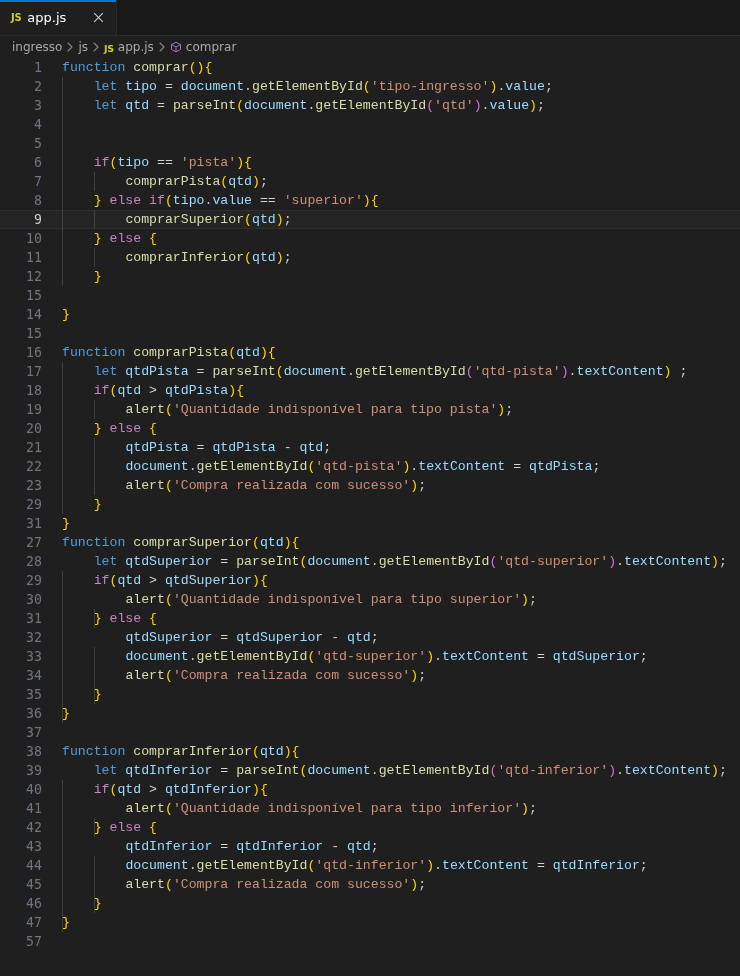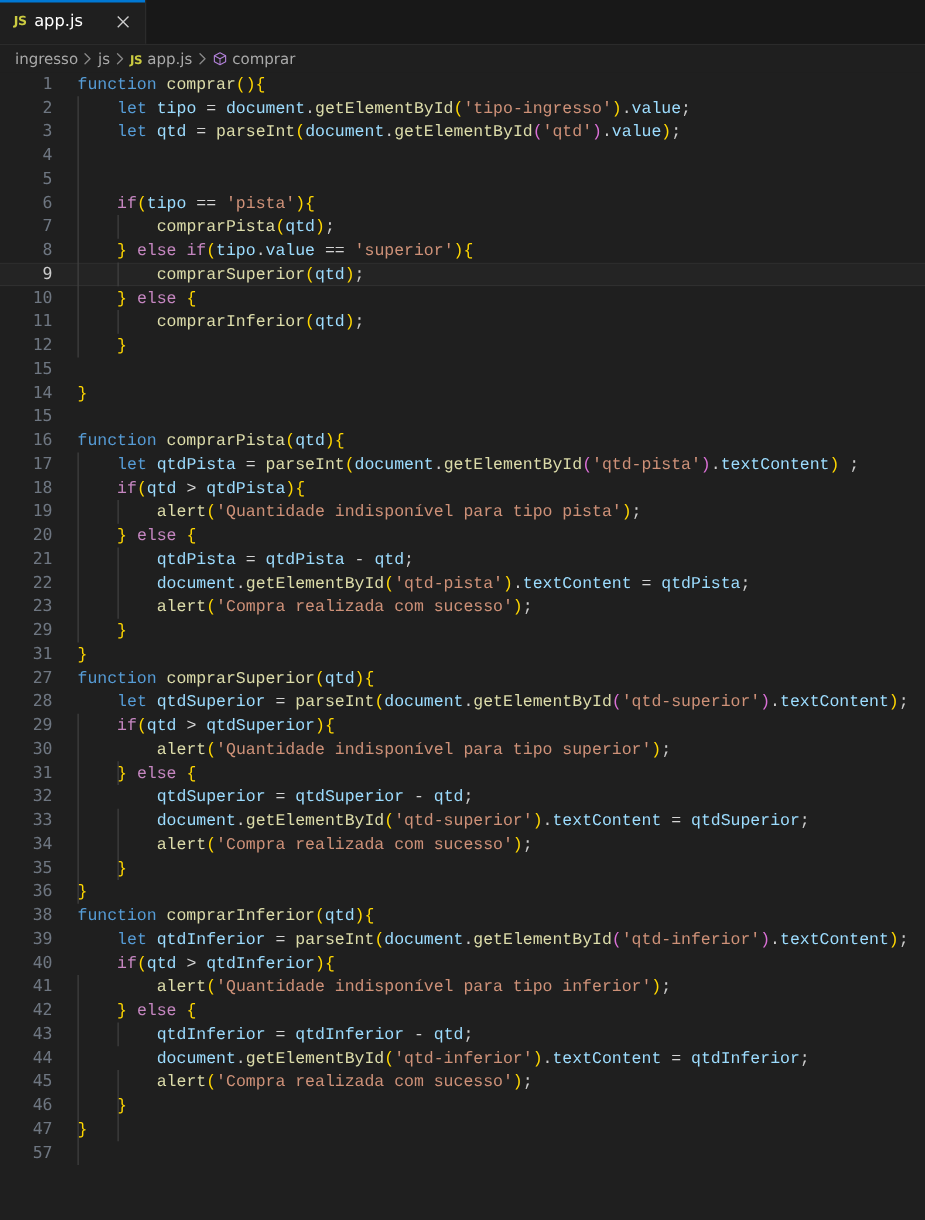--- a/index.html
+++ b/index.html
@@ -270,20 +270,21 @@
         <div class="line"><span class="lnum">27</span><span class="ltext"><span class="kw2">function</span><span class="punc"> </span><span class="fn">comprarSuperior</span><span class="pl">(</span><span class="var">qtd</span><span class="pl">)</span><span class="pl">{</span></span></div>
         <div class="line"><span class="lnum">28</span><span class="ltext"><span class="punc"> </span><span class="punc"> </span><span class="punc"> </span><span class="punc"> </span><span class="kw2">let</span><span class="punc"> </span><span class="var">qtdSuperior</span><span class="punc"> </span><span class="op">=</span><span class="punc"> </span><span class="fn">parseInt</span><span class="pl">(</span><span class="var">document</span><span class="punc">.</span><span class="fn">getElementById</span><span class="p2">(</span><span class="str">'qtd-superior'</span><span class="p2">)</span><span class="punc">.</span><span class="var">textContent</span><span class="pl">)</span><span class="punc">;</span></span></div>
         <div class="line"><span class="lnum">29</span><span class="ltext"><span class="punc"> </span><span class="punc"> </span><span class="punc"> </span><span class="punc"> </span><span class="kw">if</span><span class="pl">(</span><span class="var">qtd</span><span class="punc"> </span><span class="op">&gt;</span><span class="punc"> </span><span class="var">qtdSuperior</span><span class="pl">)</span><span class="pl">{</span></span></div>
         <div class="line"><span class="lnum">30</span><span class="ltext"><span class="punc"> </span><span class="punc"> </span><span class="punc"> </span><span class="punc"> </span><span class="punc"> </span><span class="punc"> </span><span class="punc"> </span><span class="punc"> </span><span class="fn">alert</span><span class="pl">(</span><span class="str">'Quantidade indisponível para tipo superior'</span><span class="pl">)</span><span class="punc">;</span></span></div>
         <div class="line"><span class="lnum">31</span><span class="ltext"><span class="punc"> </span><span class="punc"> </span><span class="punc"> </span><span class="punc"> </span><span class="pl">}</span><span class="punc"> </span><span class="kw">else</span><span class="punc"> </span><span class="pl">{</span></span></div>
         <div class="line"><span class="lnum">32</span><span class="ltext"><span class="punc"> </span><span class="punc"> </span><span class="punc"> </span><span class="punc"> </span><span class="punc"> </span><span class="punc"> </span><span class="punc"> </span><span class="punc"> </span><span class="var">qtdSuperior</span><span class="punc"> </span><span class="op">=</span><span class="punc"> </span><span class="var">qtdSuperior</span><span class="punc"> </span><span class="op">-</span><span class="punc"> </span><span class="var">qtd</span><span class="punc">;</span></span></div>
         <div class="line"><span class="lnum">33</span><span class="ltext"><span class="punc"> </span><span class="punc"> </span><span class="punc"> </span><span class="punc"> </span><span class="punc"> </span><span class="punc"> </span><span class="punc"> </span><span class="punc"> </span><span class="var">document</span><span class="punc">.</span><span class="fn">getElementById</span><span class="pl">(</span><span class="str">'qtd-superior'</span><span class="pl">)</span><span class="punc">.</span><span class="var">textContent</span><span class="punc"> </span><span class="op">=</span><span class="punc"> </span><span class="var">qtdSuperior</span><span class="punc">;</span></span></div>
         <div class="line"><span class="lnum">34</span><span class="ltext"><span class="punc"> </span><span class="punc"> </span><span class="punc"> </span><span class="punc"> </span><span class="punc"> </span><span class="punc"> </span><span class="punc"> </span><span class="punc"> </span><span class="fn">alert</span><span class="pl">(</span><span class="str">'Compra realizada com sucesso'</span><span class="pl">)</span><span class="punc">;</span></span></div>
         <div class="line"><span class="lnum">35</span><span class="ltext"><span class="punc"> </span><span class="punc"> </span><span class="punc"> </span><span class="punc"> </span><span class="pl">}</span></span></div>
         <div class="line"><span class="lnum">36</span><span class="ltext"><span class="pl">}</span></span></div>
+        <div class="line"><span class="lnum">37</span><span class="ltext"></span></div>
         <div class="line"><span class="lnum">38</span><span class="ltext"><span class="kw2">function</span><span class="punc"> </span><span class="fn">comprarInferior</span><span class="pl">(</span><span class="var">qtd</span><span class="pl">)</span><span class="pl">{</span></span></div>
         <div class="line"><span class="lnum">39</span><span class="ltext"><span class="punc"> </span><span class="punc"> </span><span class="punc"> </span><span class="punc"> </span><span class="kw2">let</span><span class="punc"> </span><span class="var">qtdInferior</span><span class="punc"> </span><span class="op">=</span><span class="punc"> </span><span class="fn">parseInt</span><span class="pl">(</span><span class="var">document</span><span class="punc">.</span><span class="fn">getElementById</span><span class="p2">(</span><span class="str">'qtd-inferior'</span><span class="p2">)</span><span class="punc">.</span><span class="var">textContent</span><span class="pl">)</span><span class="punc">;</span></span></div>
         <div class="line"><span class="lnum">40</span><span class="ltext"><span class="punc"> </span><span class="punc"> </span><span class="punc"> </span><span class="punc"> </span><span class="kw">if</span><span class="pl">(</span><span class="var">qtd</span><span class="punc"> </span><span class="op">&gt;</span><span class="punc"> </span><span class="var">qtdInferior</span><span class="pl">)</span><span class="pl">{</span></span></div>
         <div class="line"><span class="lnum">41</span><span class="ltext"><span class="punc"> </span><span class="punc"> </span><span class="punc"> </span><span class="punc"> </span><span class="punc"> </span><span class="punc"> </span><span class="punc"> </span><span class="punc"> </span><span class="fn">alert</span><span class="pl">(</span><span class="str">'Quantidade indisponível para tipo inferior'</span><span class="pl">)</span><span class="punc">;</span></span></div>
         <div class="line"><span class="lnum">42</span><span class="ltext"><span class="punc"> </span><span class="punc"> </span><span class="punc"> </span><span class="punc"> </span><span class="pl">}</span><span class="punc"> </span><span class="kw">else</span><span class="punc"> </span><span class="pl">{</span></span></div>
         <div class="line"><span class="lnum">43</span><span class="ltext"><span class="punc"> </span><span class="punc"> </span><span class="punc"> </span><span class="punc"> </span><span class="punc"> </span><span class="punc"> </span><span class="punc"> </span><span class="punc"> </span><span class="var">qtdInferior</span><span class="punc"> </span><span class="op">=</span><span class="punc"> </span><span class="var">qtdInferior</span><span class="punc"> </span><span class="op">-</span><span class="punc"> </span><span class="var">qtd</span><span class="punc">;</span></span></div>
         <div class="line"><span class="lnum">44</span><span class="ltext"><span class="punc"> </span><span class="punc"> </span><span class="punc"> </span><span class="punc"> </span><span class="punc"> </span><span class="punc"> </span><span class="punc"> </span><span class="punc"> </span><span class="var">document</span><span class="punc">.</span><span class="fn">getElementById</span><span class="pl">(</span><span class="str">'qtd-inferior'</span><span class="pl">)</span><span class="punc">.</span><span class="var">textContent</span><span class="punc"> </span><span class="op">=</span><span class="punc"> </span><span class="var">qtdInferior</span><span class="punc">;</span></span></div>
         <div class="line"><span class="lnum">45</span><span class="ltext"><span class="punc"> </span><span class="punc"> </span><span class="punc"> </span><span class="punc"> </span><span class="punc"> </span><span class="punc"> </span><span class="punc"> </span><span class="punc"> </span><span class="fn">alert</span><span class="pl">(</span><span class="str">'Compra realizada com sucesso'</span><span class="pl">)</span><span class="punc">;</span></span></div>
         <div class="line"><span class="lnum">46</span><span class="ltext"><span class="punc"> </span><span class="punc"> </span><span class="punc"> </span><span class="punc"> </span><span class="pl">}</span></span></div>
         <div class="line"><span class="lnum">47</span><span class="ltext"><span class="pl">}</span></span></div>

